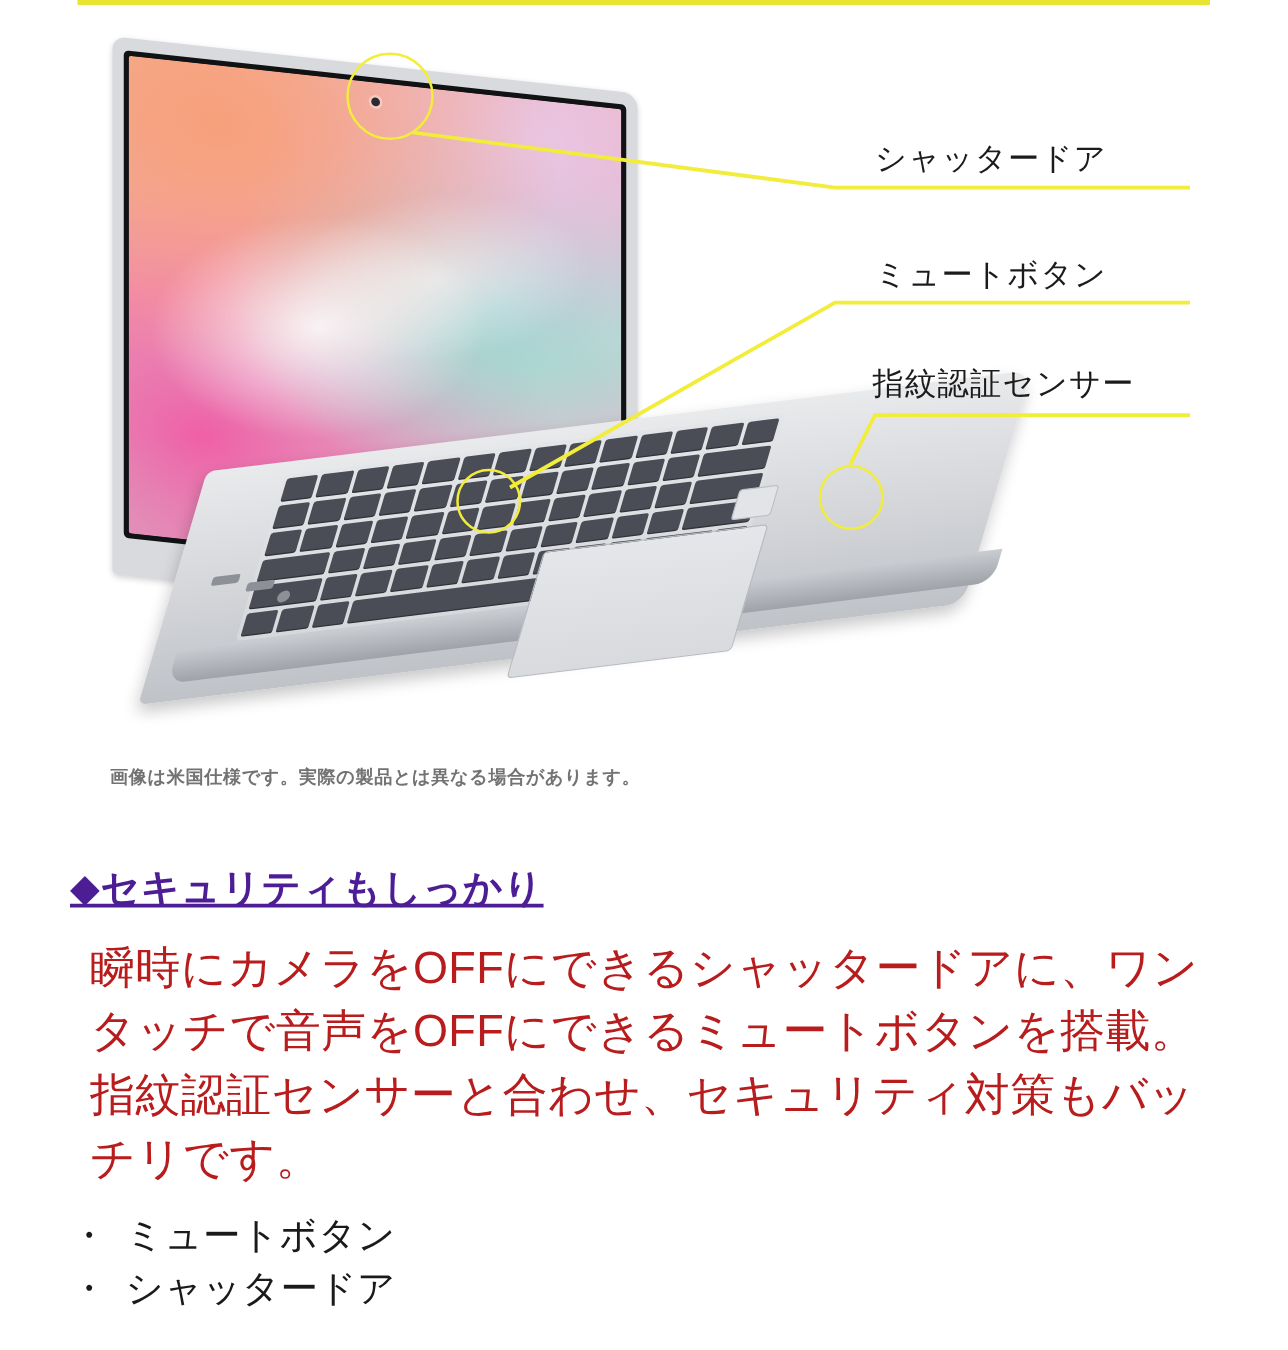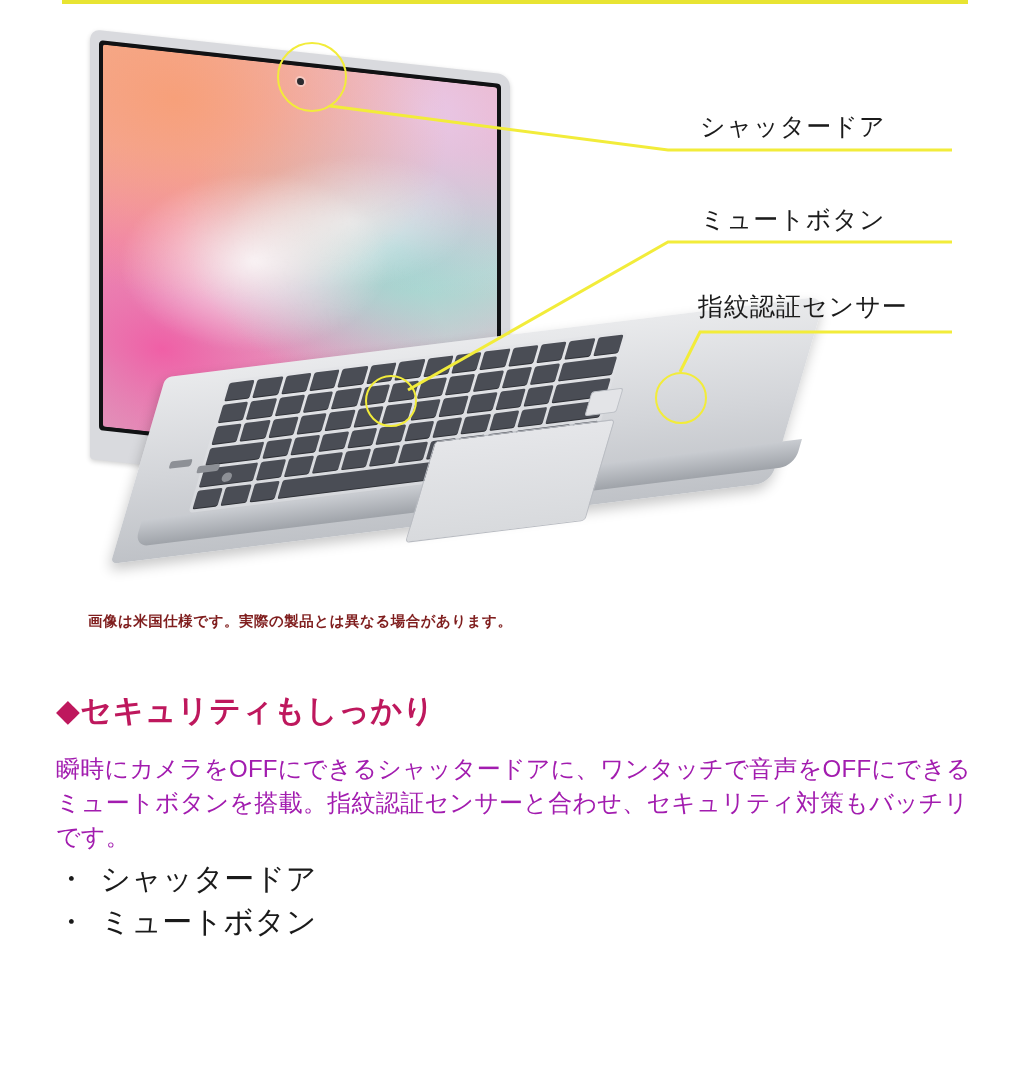--- a/index.html
+++ b/index.html
@@ -223,43 +223,44 @@
   .lbl-finger  { left: 698px; top: 280px; }
 
   
   .caption {
     position: absolute;
     left: 88px;
     top: 602px;
     font-family: "Liberation Serif", "DejaVu Serif", serif;
     font-size: 14.5px;
     font-weight: bold;
-    color: #7f1d1d;
+    color: #737373;
     letter-spacing: .5px;
   }
 
   
   .content {
     position: absolute;
     left: 56px;
     top: 690px;
     width: 920px;
   }
   .heading {
     font-size: 31px;
     font-weight: bold;
-    color: #be185d;
-    margin: 0 0 20px 0;
+    color: #4c1d95;
+    margin: 0 0 10px 0;
     letter-spacing: .5px;
+    text-decoration: underline;
   }
   .body-text {
-    font-size: 24px;
+    font-size: 36px;
     line-height: 1.42;
-    color: #a21caf;
-    margin: 0;
+    color: #b91c1c;
+    margin: 16px;
     letter-spacing: .3px;
   }
   .bullets {
     list-style: none;
     margin: 4px 0 0 0;
     padding: 0;
   }
   .bullets li {
     font-size: 30px;
     line-height: 1.42;
@@ -402,16 +403,16 @@
   <div class="callout-label lbl-mute">ミュートボタン</div>
   <div class="callout-label lbl-finger">指紋認証センサー</div>
 
   <div class="caption">画像は米国仕様です。実際の製品とは異なる場合があります。</div>
 </div>
 
 <div class="content">
   <h2 class="heading">◆セキュリティもしっかり</h2>
   <p class="body-text">瞬時にカメラをOFFにできるシャッタードアに、ワンタッチで音声をOFFにできるミュートボタンを搭載。指紋認証センサーと合わせ、セキュリティ対策もバッチリです。</p>
   <ul class="bullets">
+    <li><span class="dot">・</span><span>ミュートボタン</span></li>
     <li><span class="dot">・</span><span>シャッタードア</span></li>
-    <li><span class="dot">・</span><span>ミュートボタン</span></li>
   </ul>
 </div>
 
 </body></html>

